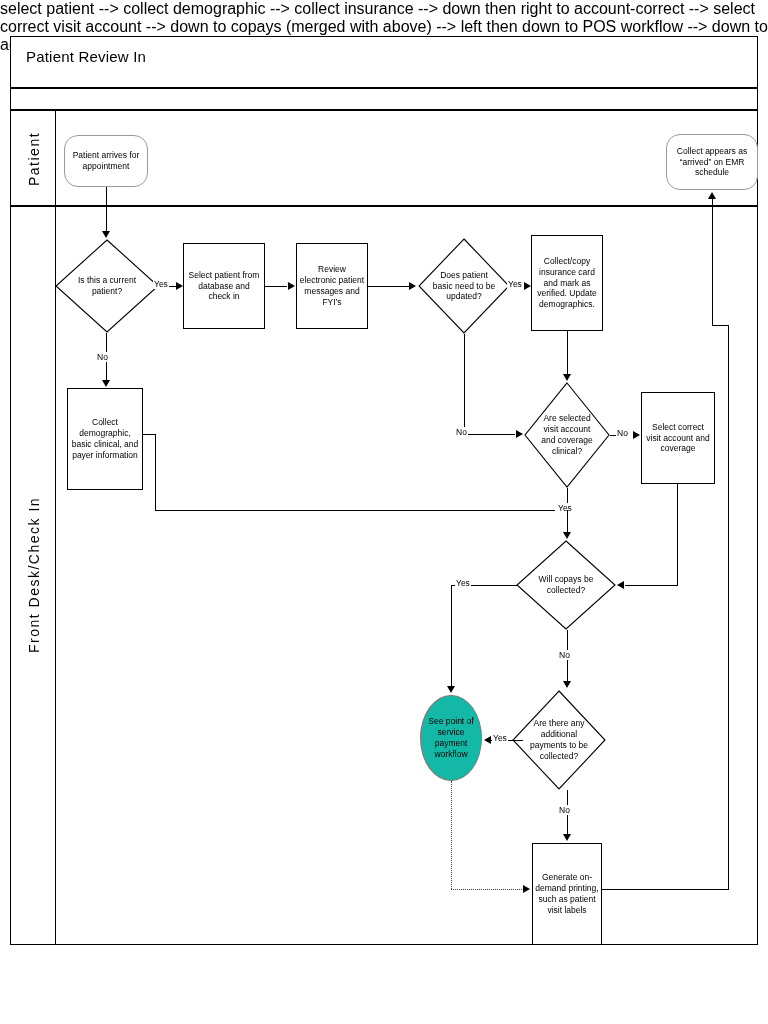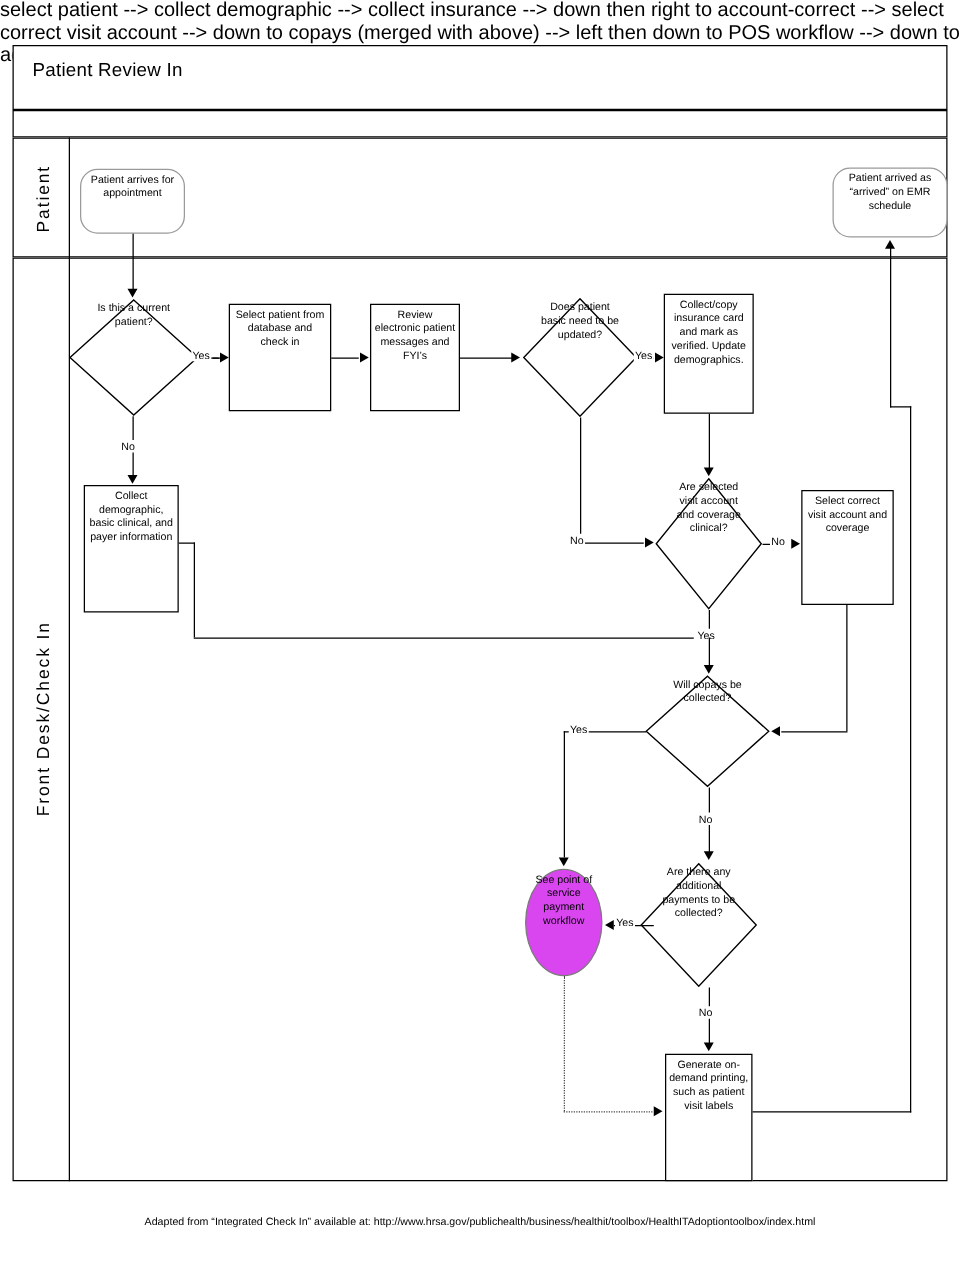--- a/index.html
+++ b/index.html
@@ -65,41 +65,41 @@
     text-align: center;
     font-size: 8.5px;
     color: #000;
   }
 
   
   .node {
     position: absolute;
     box-sizing: border-box;
     display: flex;
-    align-items: flex-start;
+    align-items: center;
     justify-content: center;
     text-align: center;
     font-size: 8.5px;
     line-height: 1.28;
     color: #000;
     padding: 2px;
   }
   .node.process {
     border: 1.1px solid #000;
     background: #fff;
   }
   .node.terminator {
     border: 1.1px solid #9a9a9a;
     border-radius: 14px;
     background: #fff;
   }
   .node.ellipse {
     border: 1.1px solid #7a7a7a;
     border-radius: 50%;
-    background: #d946ef;
+    background: #14b8a6;
   }
   .node.decision {
     background: transparent;
     border: none;
   }
   .node.decision .dia-shape {
     position: absolute;
     left: 0; top: 0; right: 0; bottom: 0;
   }
   .node.decision .dia-text {
@@ -161,21 +161,21 @@
 
   
 
   
   <div class="node terminator" style="left:64px; top:135px; width:84px; height:52px;">
     <span>Patient arrives for appointment</span>
   </div>
 
   
   <div class="node terminator" style="left:666px; top:134px; width:92px; height:56px;">
-    <span>Patient arrived as “arrived” on EMR schedule</span>
+    <span>Collect appears as “arrived” on EMR schedule</span>
   </div>
 
   
   <div class="node decision" style="left:55px; top:239px; width:104px; height:94px;">
     <svg class="diag dia-shape" viewBox="0 0 104 94" preserveAspectRatio="none">
       <polygon points="52,1 103,47 52,93 1,47" fill="#fff" stroke="#000" stroke-width="1.1"></polygon>
     </svg>
     <span class="dia-text">Is this a current patient?</span>
   </div>
 
@@ -335,15 +335,14 @@
   <div class="arrow right" style="left:523px; top:885px;"></div>
 
   
   <div class="ln h" style="left:602px; top:889px; width:127px;"></div>
   <div class="ln v" style="left:728px; top:325px; height:565px;"></div>
   <div class="ln h" style="left:712px; top:325px; width:17px;"></div>
   <div class="ln v" style="left:712px; top:198px; height:128px;"></div>
   <div class="arrow up" style="left:708px; top:192px;"></div>
 
   
-  <div class="footnote">Adapted from “Integrated Check In” available at: http://www.hrsa.gov/publichealth/business/healthit/toolbox/HealthITAdoptiontoolbox/index.html</div>
 
 </div>
 
 </body></html>

